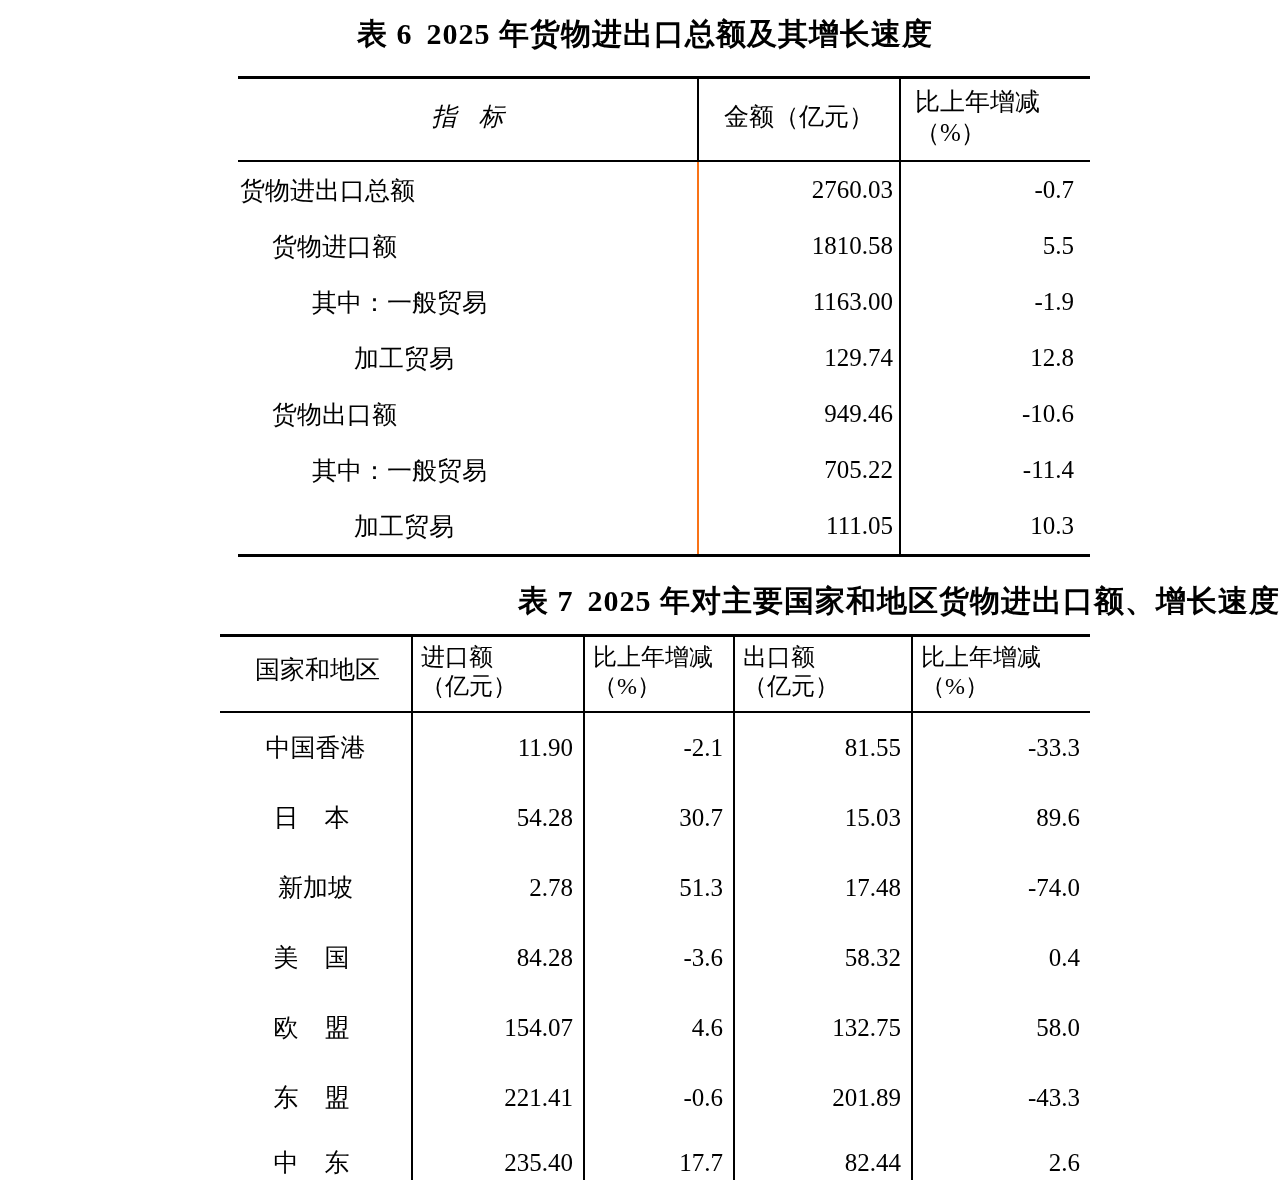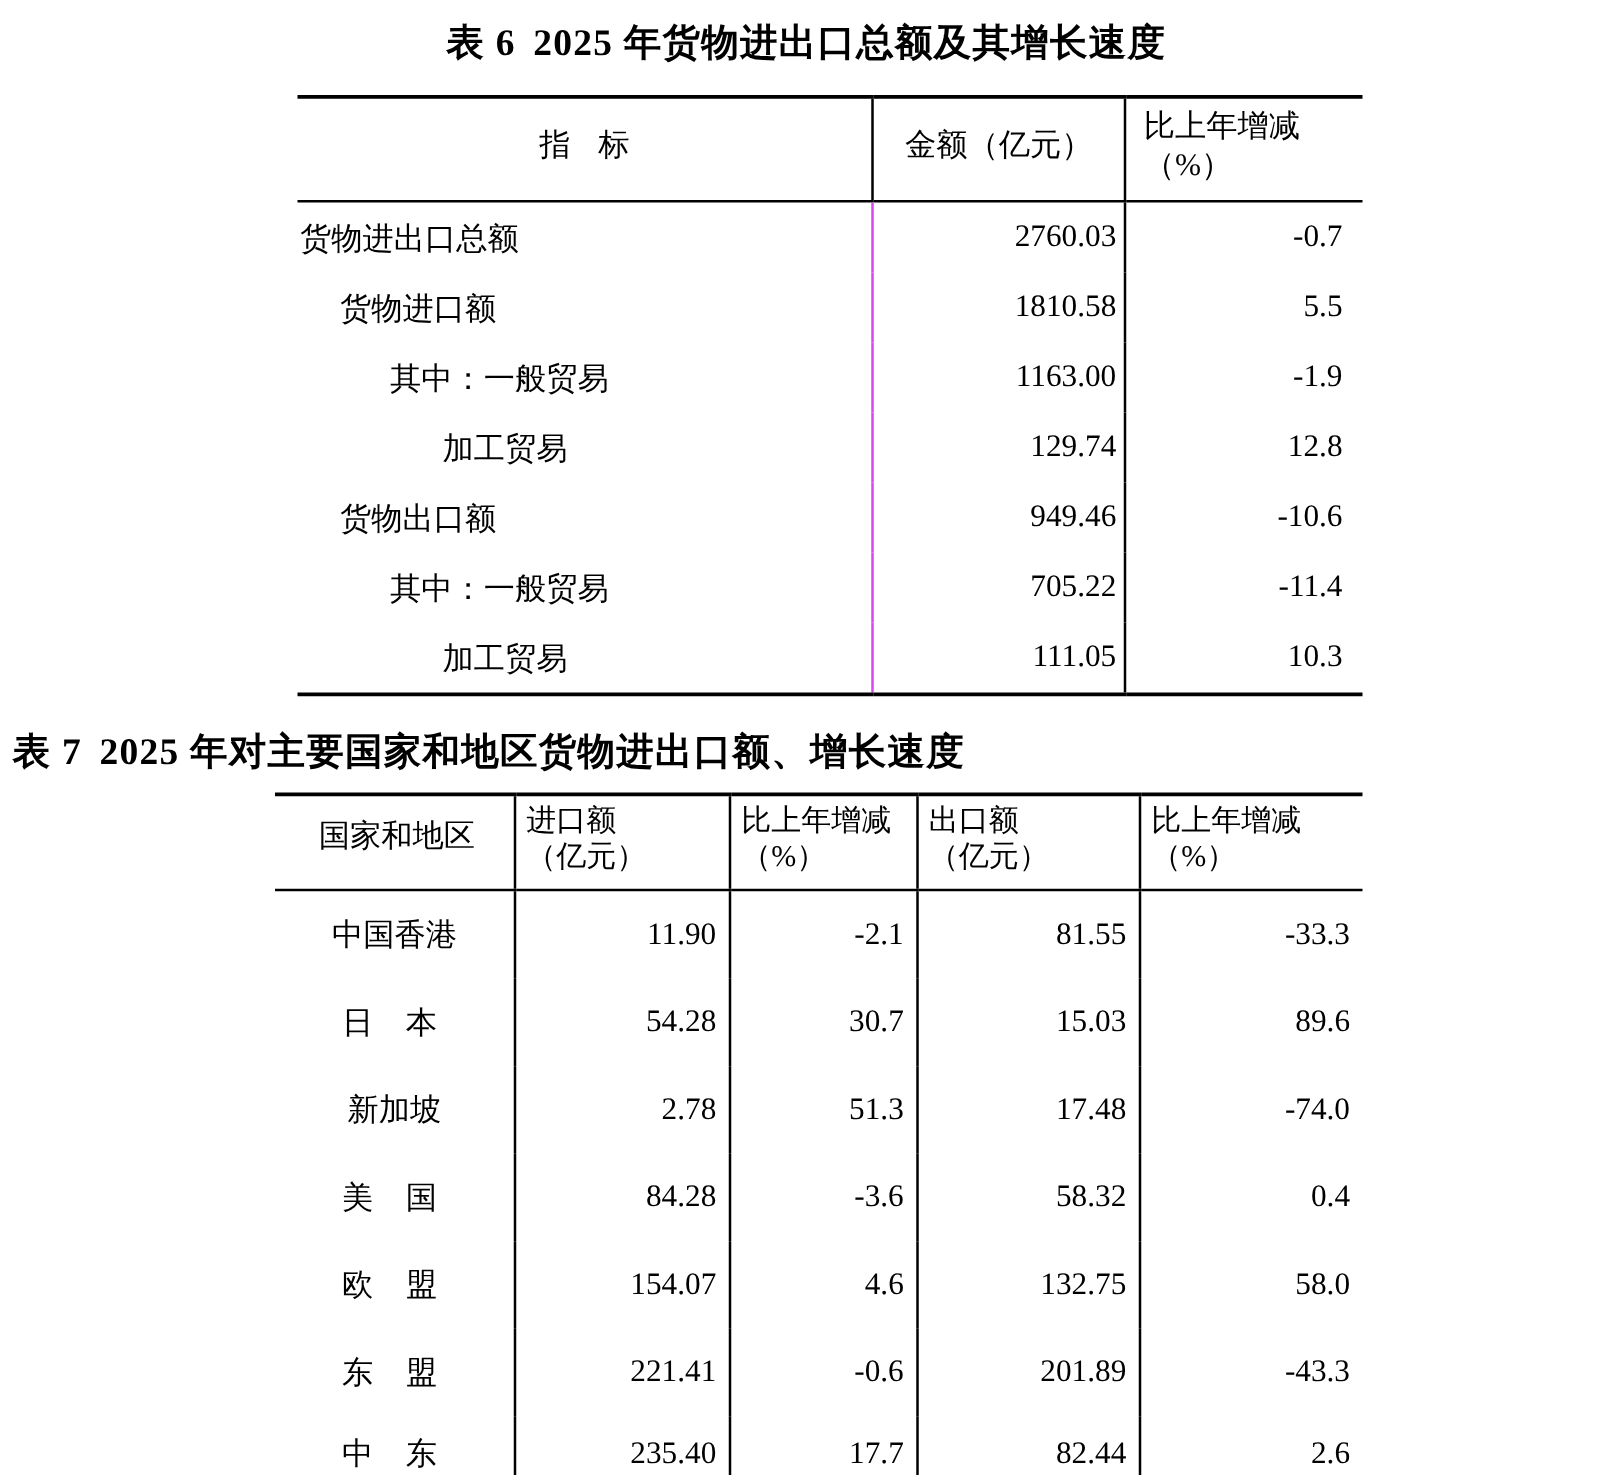--- a/index.html
+++ b/index.html
@@ -58,41 +58,42 @@
   .t6 .thead td {
     border-bottom: 2px solid #000;
     vertical-align: middle;
     padding: 8px 10px 12px 10px;
     line-height: 1.22;
   }
   .t6 .thead .h-ind {
     text-align: center;
     letter-spacing: 8px;
     padding-right: 2px;
+    font-style: italic;
   }
   .t6 .thead .h-amt {
     text-align: center;
     border-left: 2px solid #000;
   }
   .t6 .thead .h-chg {
     text-align: left;
     border-left: 2px solid #000;
     padding-left: 14px;
   }
   .t6 tbody td {
     padding: 6px 10px;
     height: 44px;
     vertical-align: middle;
   }
   .t6 tbody td.lbl {
     text-align: left;
   }
   .t6 tbody td.amt {
     text-align: right;
-    border-left: 2px solid #d946ef;
+    border-left: 2px solid #f97316;
     padding-right: 6px;
     font-family: "Liberation Serif", "DejaVu Serif", serif;
   }
   .t6 tbody td.chg {
     text-align: right;
     border-left: 2px solid #000;
     padding-right: 16px;
   }
   .t6 tbody tr:last-child td {
     border-bottom: 3px solid #000;
@@ -101,21 +102,21 @@
   .ind1 { padding-left: 34px !important; }
   .ind2 { padding-left: 74px !important; }
   .ind3 { padding-left: 116px !important; }
 
   
   .caption7 {
     position: absolute;
     left: 0;
     top: 567px;
     width: 1280px;
-    text-align: left;
+    text-align: right;
     font-size: 30px;
     font-weight: bold;
     padding-left: 10px;
     box-sizing: border-box;
   }
   .t7 {
     position: absolute;
     left: 220px;
     top: 620px;
     width: 870px;

